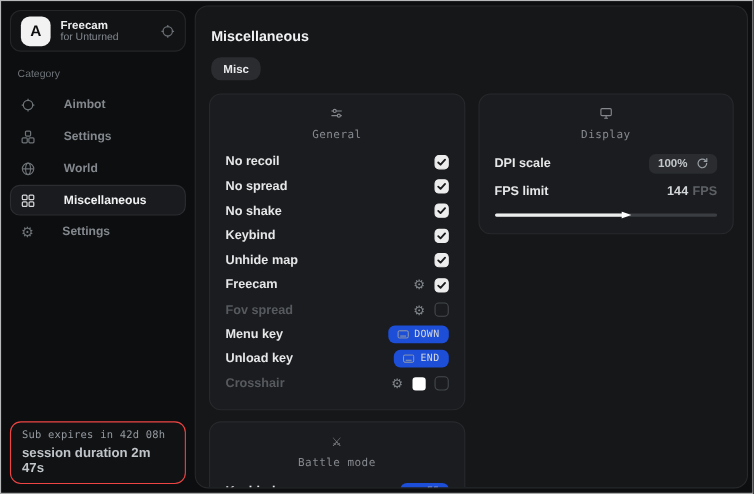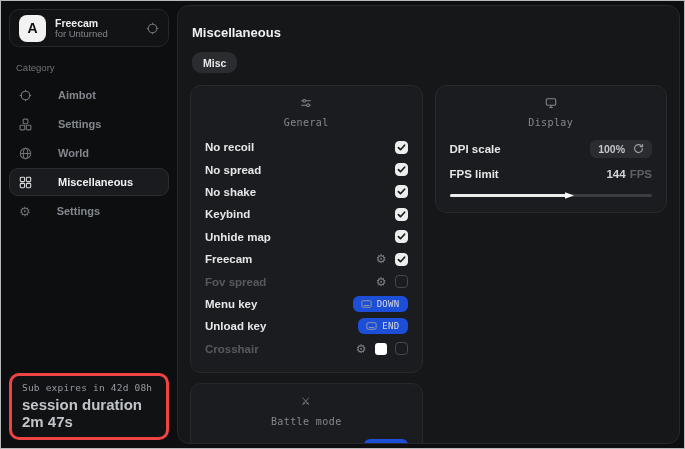--- a/index.html
+++ b/index.html
@@ -30,25 +30,25 @@
   .nav { display:flex; flex-direction:column; gap:1px; }
   .nav-item {
     display:flex; align-items:center; gap:26px; height:28px;
     padding:0 9px; border-radius:9px; color:#83888e; font-size:11px; font-weight:600;
     border:1px solid transparent; cursor:default;
   }
   .nav-item .nicon { display:flex; color:#6e7артикul378; color:#6e7378; }
   .nav-item.active { background:#1a1b1e; border-color:#2b2d31; color:#f0f1f2; }
   .nav-item.active .nicon { color:#d6d8da; }
   .sub-card {
-    margin-top:auto; border:3px solid #ef4444; border-radius:10px; background:#111214;
+    margin-top:auto; border:1px solid #ef4444; border-radius:10px; background:#111214;
     padding:6px 10px 7px;
   }
   .sub-line1 { font-family:"DejaVu Sans Mono",monospace; font-size:9.5px; color:#959ba1; letter-spacing:0.2px; }
-  .sub-line2 { font-size:15px; color:#c0c5c9; margin-top:3px; font-weight:600; }
+  .sub-line2 { font-size:12px; color:#c0c5c9; margin-top:3px; font-weight:600; }
   
   .main {
     flex:1; margin:4px 4px 4px 0; background:#161719;
     border:1px solid #26282b; border-radius:12px; padding:13px 12px; overflow:hidden;
   }
   .page-title { color:#f0f1f2; font-size:13px; font-weight:700; margin:6px 0 12px 2px; }
   .tab-row { margin-left:2px; margin-bottom:12px; }
   .tab-pill {
     display:inline-flex; background:#2a2c2f; color:#e8e9ea; font-size:10.5px; font-weight:600;
     padding:4.5px 11px; border-radius:9px;

